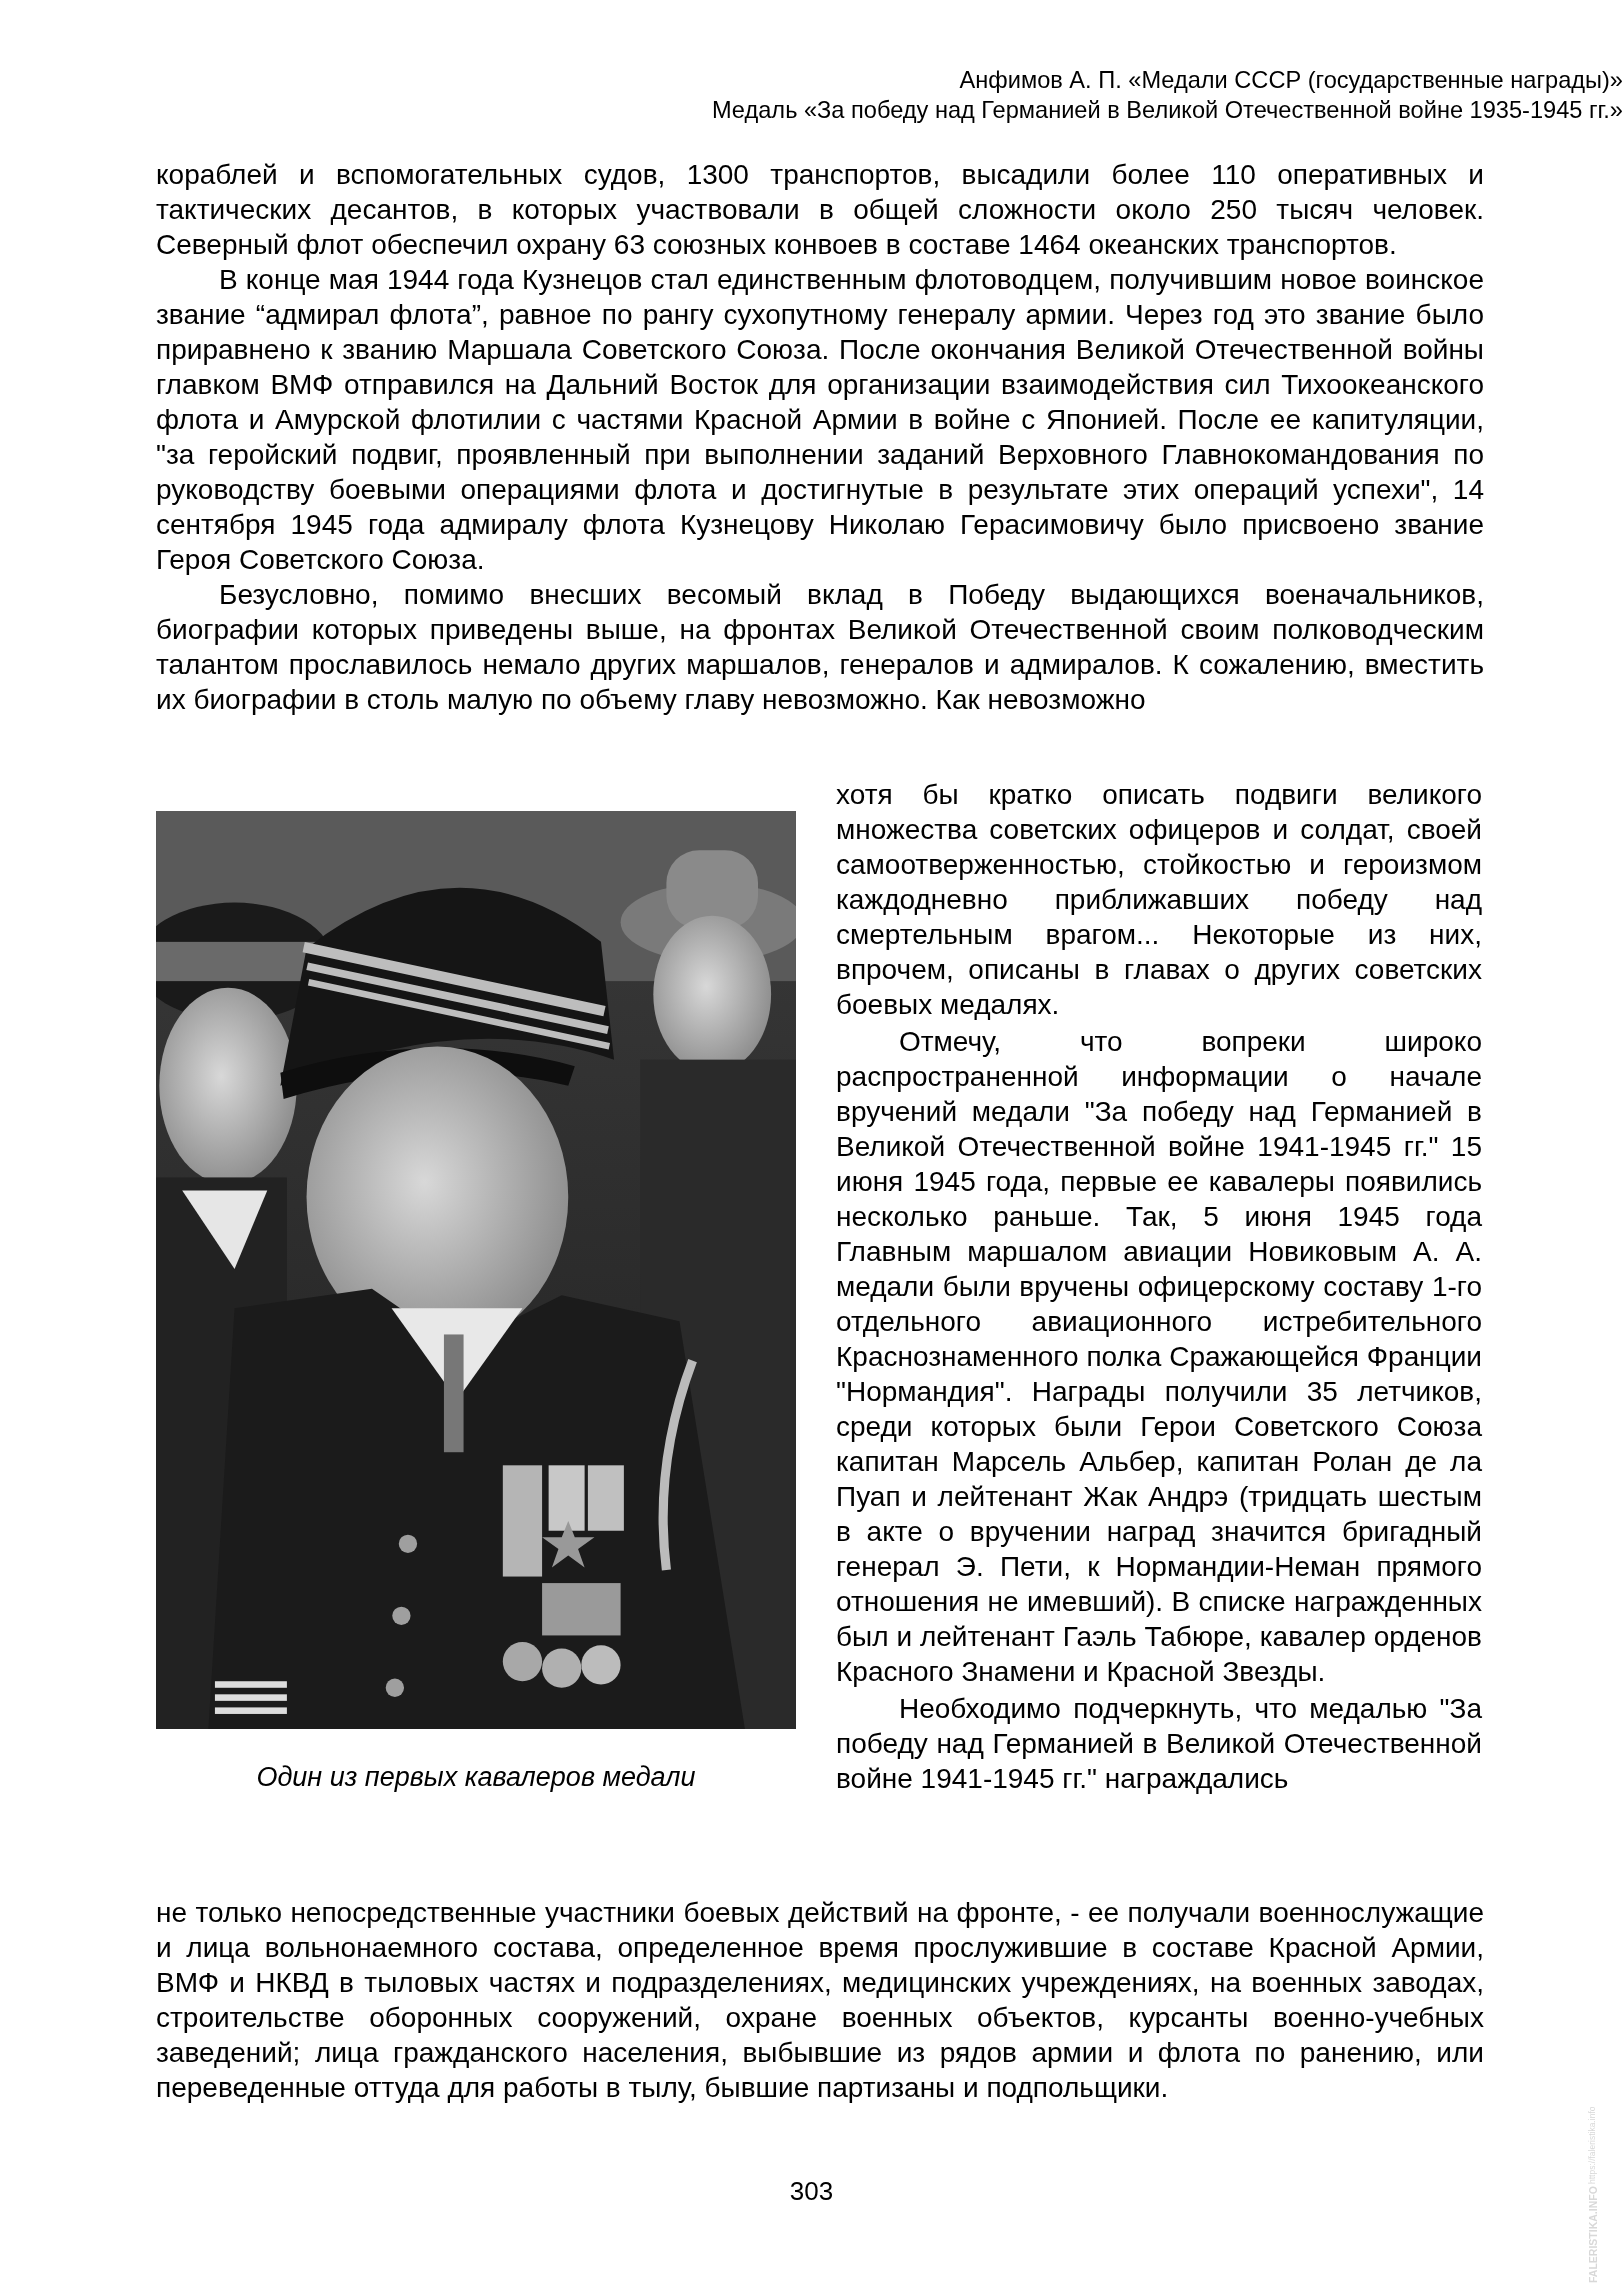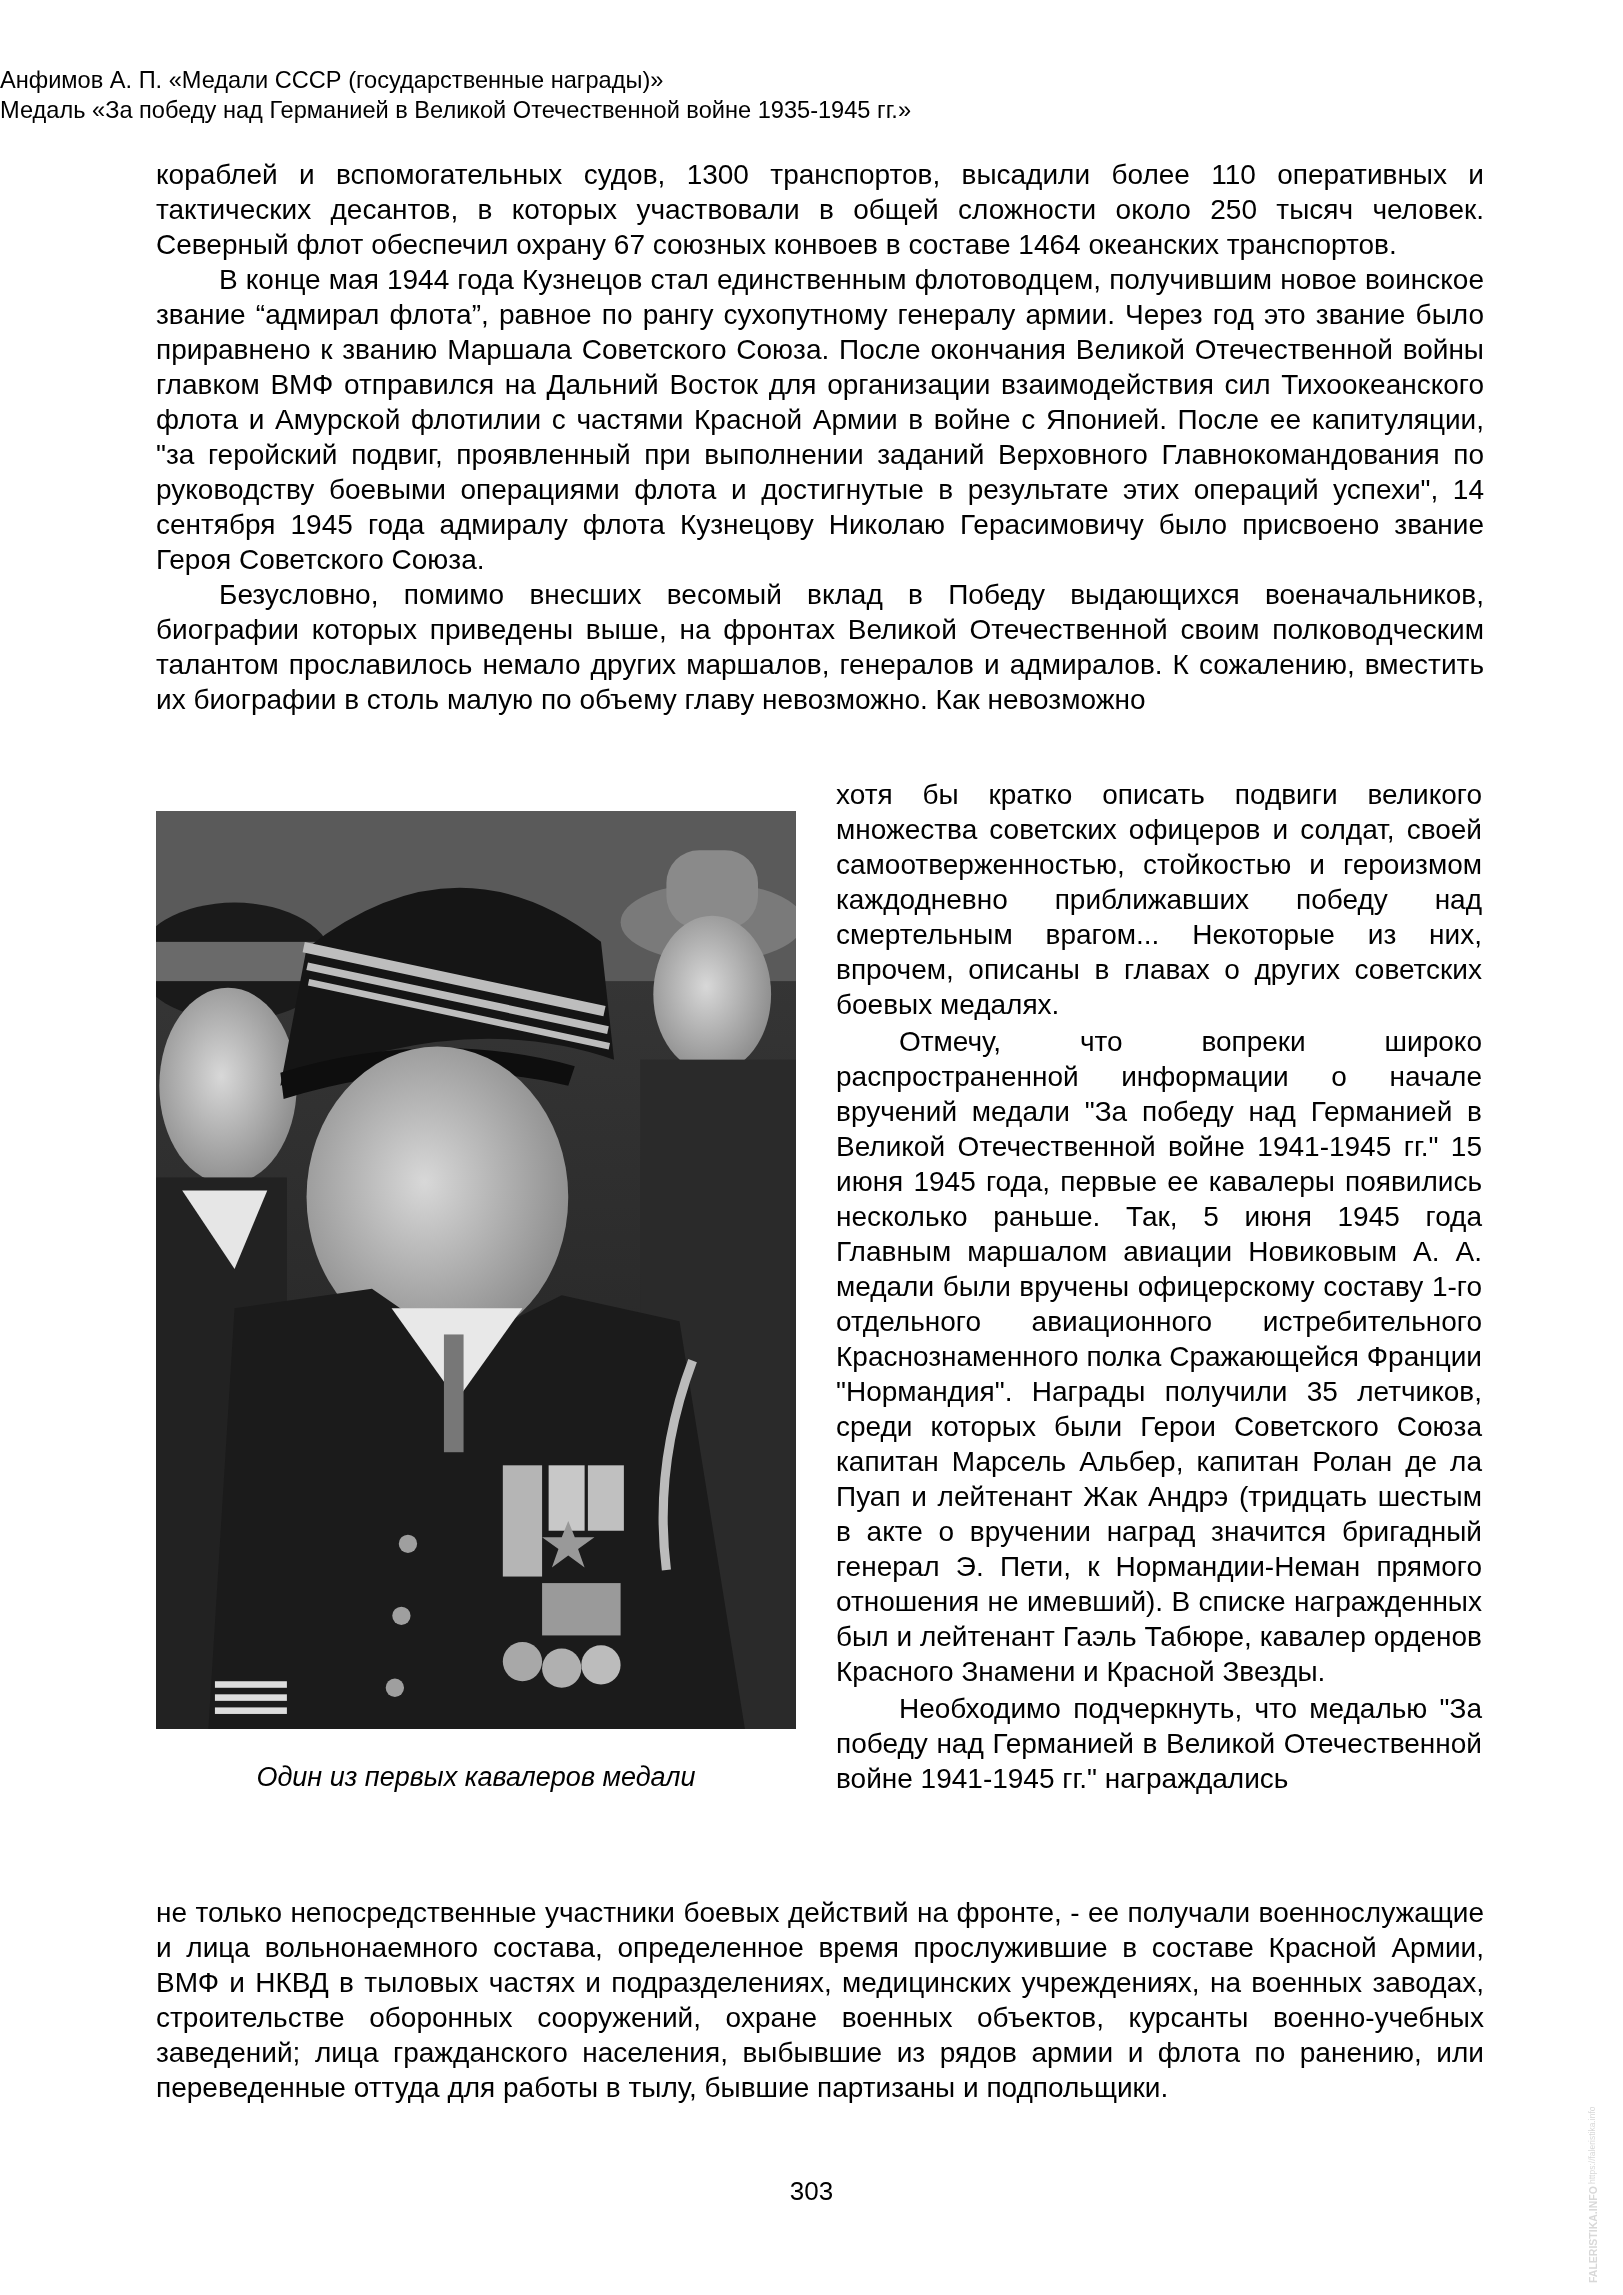--- a/index.html
+++ b/index.html
@@ -1,18 +1,18 @@
 <!DOCTYPE html>
 <html style="font-size:10.5px"><head>
 <meta charset="utf-8">
 <style>
   html, body { margin: 0; padding: 0; background: #ffffff; }
   body { width: 1623px; height: 2295px; position: relative; overflow: hidden;
          font-family: "Liberation Sans", sans-serif; color: #000; }
-  .header { position: absolute; left: 0; top: 65px; width: 1623px; text-align: left;
+  .header { position: absolute; left: 0; top: 65px; width: 1623px; text-align: right;
             font-size: 23.6px; line-height: 30px; }
   .body-text { position: absolute; left: 156px; width: 1328px; font-size: 28px; line-height: 35px;
                text-align: justify; }
   .body-text p { margin: 0; }
   .indent { text-indent: 63px; }
   .top-block { top: 157px; }
   .photo { position: absolute; left: 156px; top: 811px; width: 640px; height: 918px;
            overflow: hidden; background: #4a4a4a; }
   .right-col { position: absolute; left: 834px; top: 775px; width: 650px; font-size: 28px;
                line-height: 35px; text-align: justify; }
@@ -28,21 +28,21 @@
 </style>
 </head>
 <body>
 
 <div class="header">
   <div>Анфимов А. П. «Медали СССР (государственные награды)»</div>
   <div>Медаль «За победу над Германией в Великой Отечественной войне 1935-1945 гг.»</div>
 </div>
 
 <div class="body-text top-block">
-  <p>кораблей и вспомогательных судов, 1300 транспортов, высадили более 110 оперативных и тактических десантов, в которых участвовали в общей сложности около 250 тысяч человек. Северный флот обеспечил охрану 67 союзных конвоев в составе 1464 океанских транспортов.</p>
+  <p>кораблей и вспомогательных судов, 1300 транспортов, высадили более 110 оперативных и тактических десантов, в которых участвовали в общей сложности около 250 тысяч человек. Северный флот обеспечил охрану 63 союзных конвоев в составе 1464 океанских транспортов.</p>
   <p class="indent">В конце мая 1944 года Кузнецов стал единственным флотоводцем, получившим новое воинское звание “адмирал флота”, равное по рангу сухопутному генералу армии. Через год это звание было приравнено к званию Маршала Советского Союза. После окончания Великой Отечественной войны главком ВМФ отправился на Дальний Восток для организации взаимодействия сил Тихоокеанского флота и Амурской флотилии с частями Красной Армии в войне с Японией. После ее капитуляции, "за геройский подвиг, проявленный при выполнении заданий Верховного Главнокомандования по руководству боевыми операциями флота и достигнутые в результате этих операций успехи", 14 сентября 1945 года адмиралу флота Кузнецову Николаю Герасимовичу было присвоено звание Героя Советского Союза.</p>
   <p class="indent">Безусловно, помимо внесших весомый вклад в Победу выдающихся военачальников, биографии которых приведены выше, на фронтах Великой Отечественной своим полководческим талантом прославилось немало других маршалов, генералов и адмиралов. К сожалению, вместить их биографии в столь малую по объему главу невозможно. Как невозможно</p>
 </div>
 
 <div class="photo" title="Французский полковник ВВС в фуражке с наградами на мундире в толпе военных">
   <svg width="640" height="918" viewBox="0 0 978 1403">
     <defs>
       <linearGradient id="bg" x1="0" y1="0" x2="0" y2="1">
         <stop offset="0" stop-color="#3a3a3a"></stop>
         <stop offset="1" stop-color="#1e1e1e"></stop>

